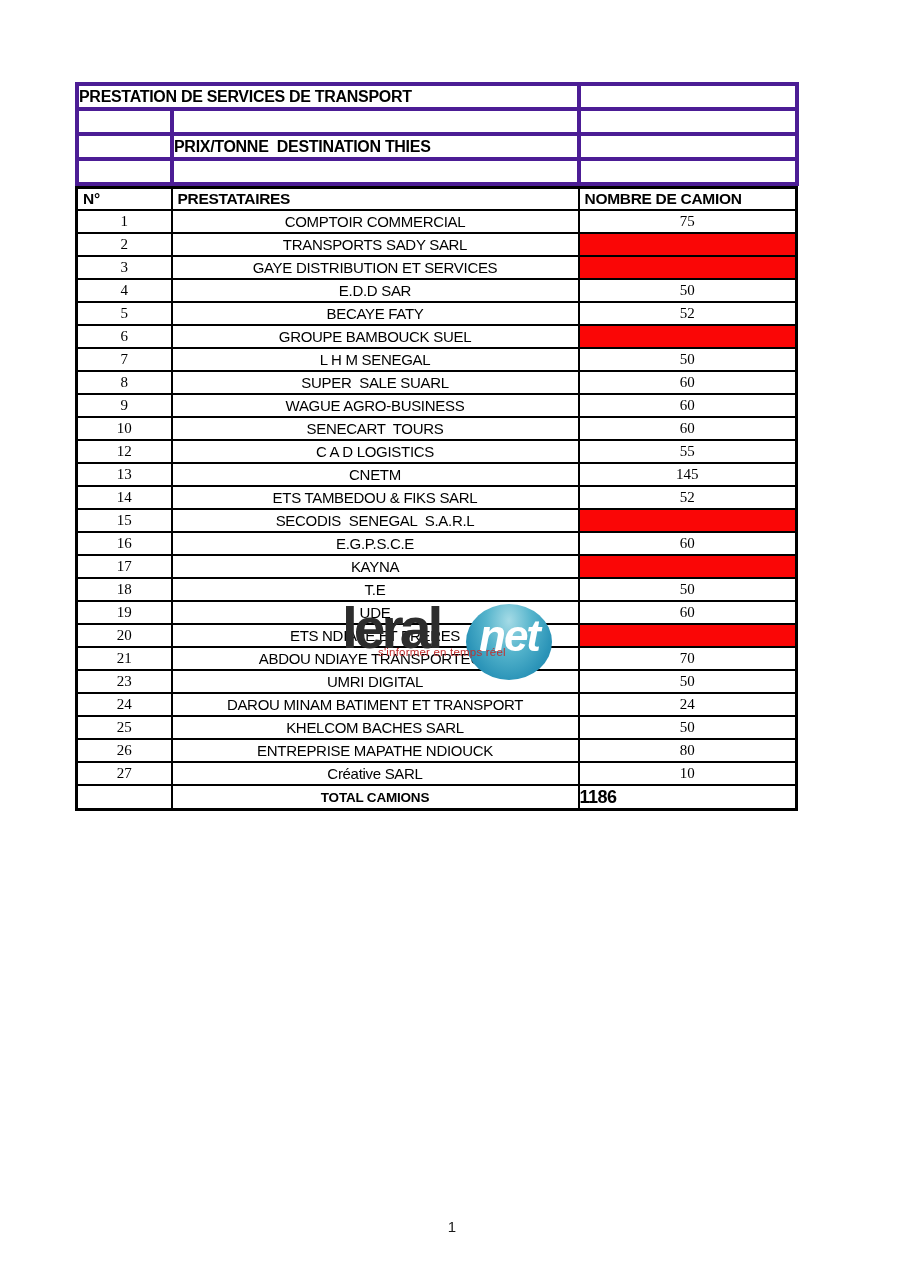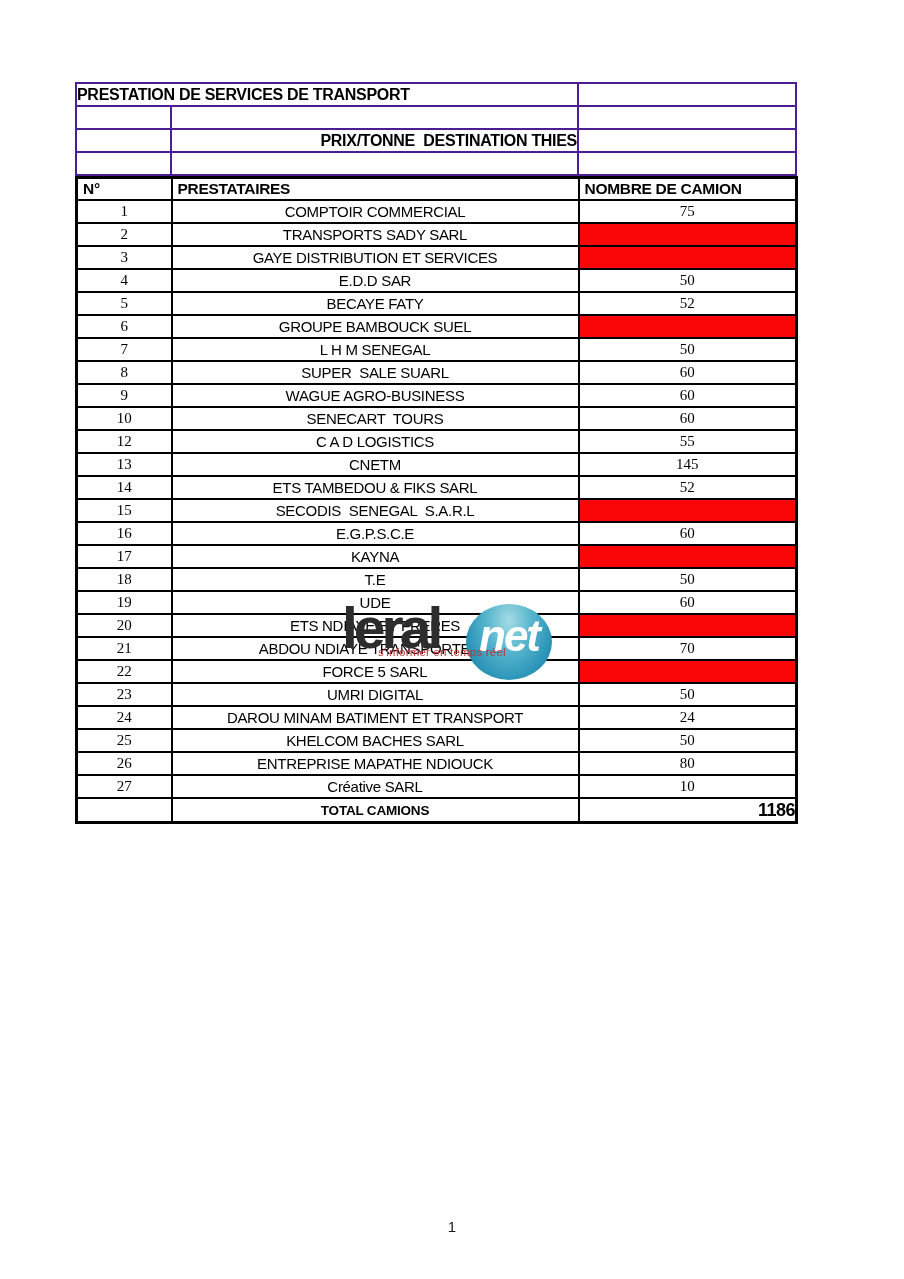--- a/index.html
+++ b/index.html
@@ -5,28 +5,28 @@
   html,body { margin:0; padding:0; background:#ffffff; }
   .page {
     position:relative; width:904px; height:1279px; background:#ffffff;
     font-family:"Liberation Sans", sans-serif; overflow:hidden;
   }
   .doc { position:absolute; left:75px; top:82px; }
 
   
   table.top { border-collapse:collapse; table-layout:fixed; }
   table.top td {
-    border:2px solid #4c1d95; height:21px; padding:0; overflow:hidden;
+    border:4px solid #4c1d95; height:21px; padding:0; overflow:hidden;
   }
   td.title-cell {
     font-weight:bold; font-size:16px; padding-left:5px; letter-spacing:-0.3px;
     white-space:pre; color:#000;
   }
   td.subtitle-cell {
-    font-weight:bold; font-size:16px; text-align:right; letter-spacing:-0.3px;
+    font-weight:bold; font-size:16px; text-align:left; letter-spacing:-0.3px;
     white-space:pre; color:#000;margin-top:20px;
   }
 
   
   table.main { border-collapse:collapse; table-layout:fixed; border:3px solid #000; }
   table.main th, table.main td {
     border:2px solid #000; padding:0; overflow:hidden; color:#000;
   }
   tr.head th {
     text-align:left; font-size:15.5px; padding-left:5px; height:20px;
@@ -41,21 +41,21 @@
   }
   td.c-val {
     text-align:center; font-family:"Liberation Serif", serif; font-size:15px;margin-left:8px;
   }
   td.red { background:#fa0606; }
   td.total-label {
     text-align:center; font-weight:bold; font-size:13.5px; height:22px;
     letter-spacing:-0.2px;
   }
   td.total-value {
-    text-align:right; font-weight:bold; font-size:18px; letter-spacing:-0.5px;
+    text-align:left; font-weight:bold; font-size:18px; letter-spacing:-0.5px;
   }
 
   
   .watermark { position:absolute; left:338px; top:594px; width:222px; height:95px; z-index:5; pointer-events:none; }
   .wm-leral {
     position:absolute; left:4px; top:6px; font-size:57px; line-height:1;
     font-weight:bold; color:#2d2d2d; letter-spacing:-4px;
     font-family:"Liberation Sans", sans-serif;
   }
   .wm-circle {
@@ -221,25 +221,20 @@
             <td class="c-num">20</td>
             <td class="c-name">ETS NDIAYE ET FRERES</td>
             <td class="c-val red"></td>
           </tr>
           <tr>
             <td class="c-num">21</td>
             <td class="c-name">ABDOU NDIAYE TRANSPORTEUR</td>
             <td class="c-val">70</td>
           </tr>
           <tr>
-            <td class="c-num">22</td>
-            <td class="c-name">FORCE 5 SARL</td>
-            <td class="c-val red"></td>
-          </tr>
-          <tr>
             <td class="c-num">23</td>
             <td class="c-name">UMRI DIGITAL</td>
             <td class="c-val">50</td>
           </tr>
           <tr>
             <td class="c-num">24</td>
             <td class="c-name">DAROU MINAM BATIMENT ET TRANSPORT</td>
             <td class="c-val">24</td>
           </tr>
           <tr>

